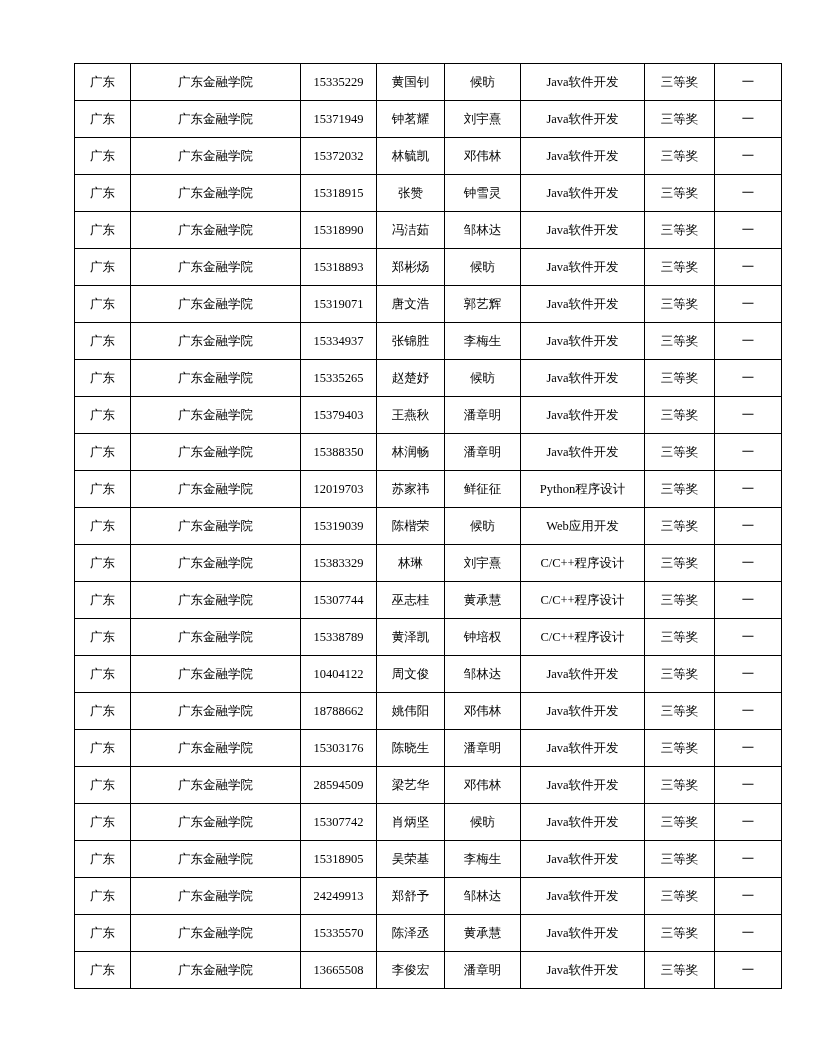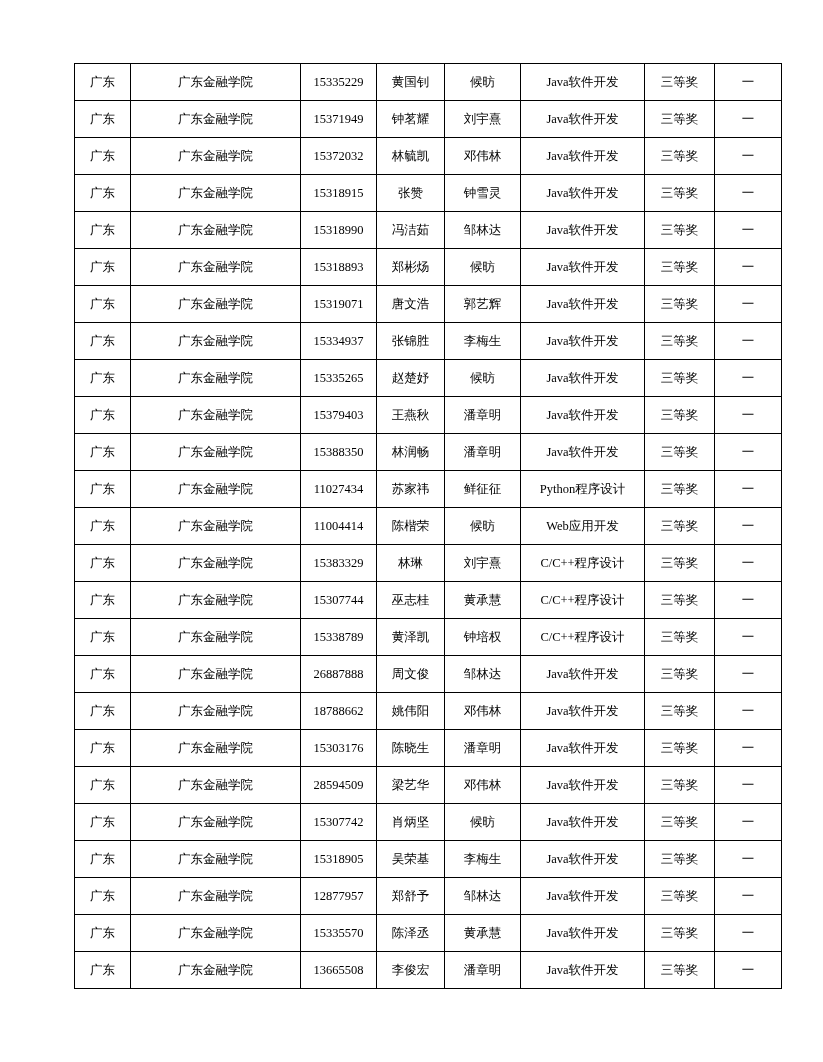--- a/index.html
+++ b/index.html
@@ -184,31 +184,31 @@
             <td>15388350</td>
             <td>林润畅</td>
             <td>潘章明</td>
             <td>Java软件开发</td>
             <td>三等奖</td>
             <td class="note">一</td>
           </tr>
           <tr>
             <td class="province">广东</td>
             <td>广东金融学院</td>
-            <td>11027434</td>
+            <td>12019703</td>
             <td>苏家祎</td>
             <td>鲜征征</td>
             <td>Python程序设计</td>
             <td>三等奖</td>
             <td class="note">一</td>
           </tr>
           <tr>
             <td class="province">广东</td>
             <td>广东金融学院</td>
-            <td>11004414</td>
+            <td>15319039</td>
             <td>陈楷荣</td>
             <td>候昉</td>
             <td>Web应用开发</td>
             <td>三等奖</td>
             <td class="note">一</td>
           </tr>
           <tr>
             <td class="province">广东</td>
             <td>广东金融学院</td>
             <td>15383329</td>
@@ -234,21 +234,21 @@
             <td>15338789</td>
             <td>黄泽凯</td>
             <td>钟培权</td>
             <td>C/C++程序设计</td>
             <td>三等奖</td>
             <td class="note">一</td>
           </tr>
           <tr>
             <td class="province">广东</td>
             <td>广东金融学院</td>
-            <td>26887888</td>
+            <td>10404122</td>
             <td>周文俊</td>
             <td>邹林达</td>
             <td>Java软件开发</td>
             <td>三等奖</td>
             <td class="note">一</td>
           </tr>
           <tr>
             <td class="province">广东</td>
             <td>广东金融学院</td>
             <td>18788662</td>
@@ -294,21 +294,21 @@
             <td>15318905</td>
             <td>吴荣基</td>
             <td>李梅生</td>
             <td>Java软件开发</td>
             <td>三等奖</td>
             <td class="note">一</td>
           </tr>
           <tr>
             <td class="province">广东</td>
             <td>广东金融学院</td>
-            <td>12877957</td>
+            <td>24249913</td>
             <td>郑舒予</td>
             <td>邹林达</td>
             <td>Java软件开发</td>
             <td>三等奖</td>
             <td class="note">一</td>
           </tr>
           <tr>
             <td class="province">广东</td>
             <td>广东金融学院</td>
             <td>15335570</td>

